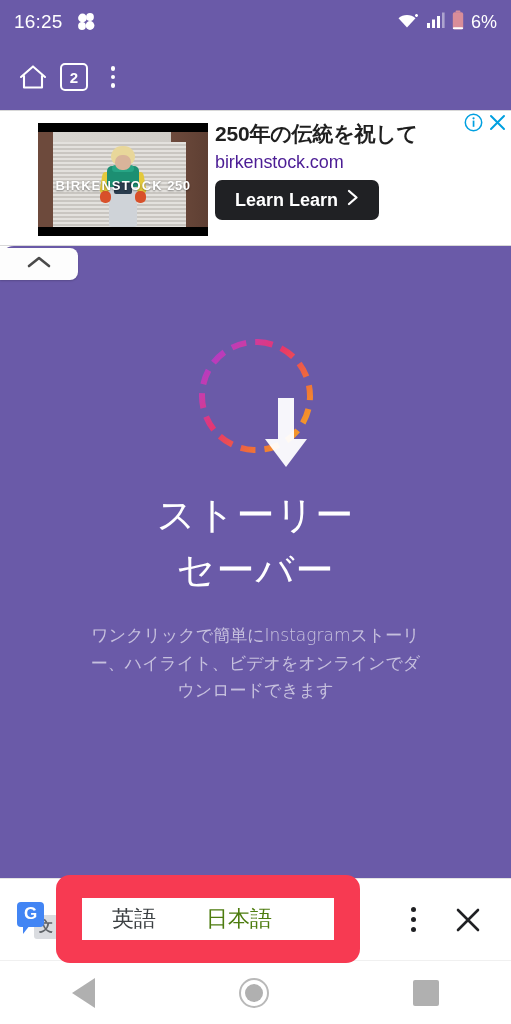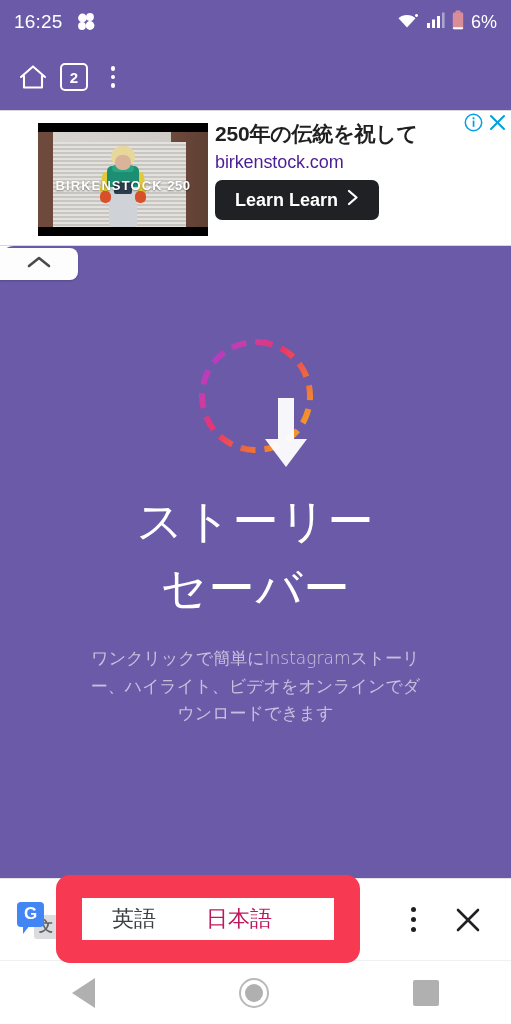--- a/index.html
+++ b/index.html
@@ -191,21 +191,21 @@
     position: relative;
     width: 124px; height: 124px;
     display: flex; align-items: center; justify-content: center;
   }
   .logo-ring svg { position: absolute; left: 0; top: 0; }
   .logo-arrow { position: relative; z-index: 2; }
 
   .site-title {
     margin-top: 30px;
     color: #ffffff;
-    font-size: 46px;
+    font-size: 38px;
     font-weight: 300;
     line-height: 1.45;
     text-align: center;
     letter-spacing: 1px;
     font-family: "DejaVu Sans", "Liberation Sans", sans-serif;
   }
   .site-title span { display: block; }
 
   .site-sub {
     margin-top: 24px;
@@ -261,21 +261,21 @@
     width: 252px; height: 42px;
     background: #ffffff;
     display: flex; align-items: center;
   }
   .lang-tab {
     font-size: 22px;
     padding: 0 14px;
     font-family: "DejaVu Sans", "Liberation Sans", sans-serif;
   }
   .lang-tab.src { color: #3c4043; margin-left: 16px; }
-  .lang-tab.dst { color: #be185d; margin-left: 22px; }
+  .lang-tab.dst { color: #4d7c0f; margin-left: 22px; }
   .tb-menu {
     margin-left: auto;
     width: 40px; height: 50px;
     display: flex; flex-direction: column; align-items: center; justify-content: center; gap: 5px;
   }
   .tb-menu i { width: 5px; height: 5px; border-radius: 50%; background: #202124; display:block; }
   .tb-close {
     width: 54px; height: 50px;
     display: flex; align-items: center; justify-content: center;
     margin-left: 8px;

